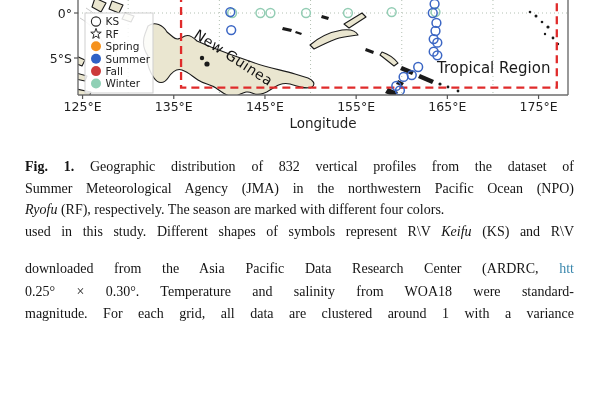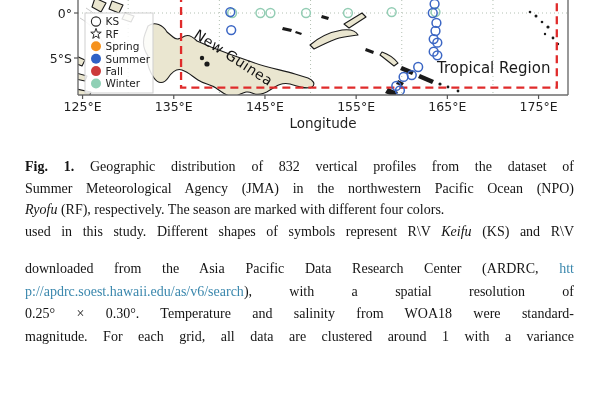--- a/index.html
+++ b/index.html
@@ -182,18 +182,17 @@
 
   <div class="caption" id="caption">
       <div class="tl"><span class="b">Fig. 1.</span><span> Geographic distribution of 832 vertical profiles from the dataset of</span></div>
       <div class="tl"><span>Summer Meteorological Agency (JMA) in the northwestern Pacific Ocean (NPO)</span></div>
       <div class="tl last"><span class="i">Ryofu</span><span> (RF), respectively. The season are marked with different four colors.</span></div>
       <div class="tl"><span>used in this study. Different shapes of symbols represent R\V </span><span class="i">Keifu</span><span> (KS) and R\V</span></div>
     </div>
 
   <div class="bodytext" id="bodytext">
       <div class="tl"><span>downloaded from the Asia Pacific Data Research Center (ARDRC, </span><span class="link">htt</span></div>
-      <div class="tl"><span class="link">p://apdrc.soest.hawaii.edu/as/v6/search</span><span>), with a spatial resolution of</span></div>
       <div class="tl"><span>0.25° × 0.30°. Temperature and salinity from WOA18 were standard-</span></div>
       <div class="tl"><span>magnitude. For each grid, all data are clustered around 1 with a variance</span></div>
     </div>
 
 </div>
 
 </body></html>

